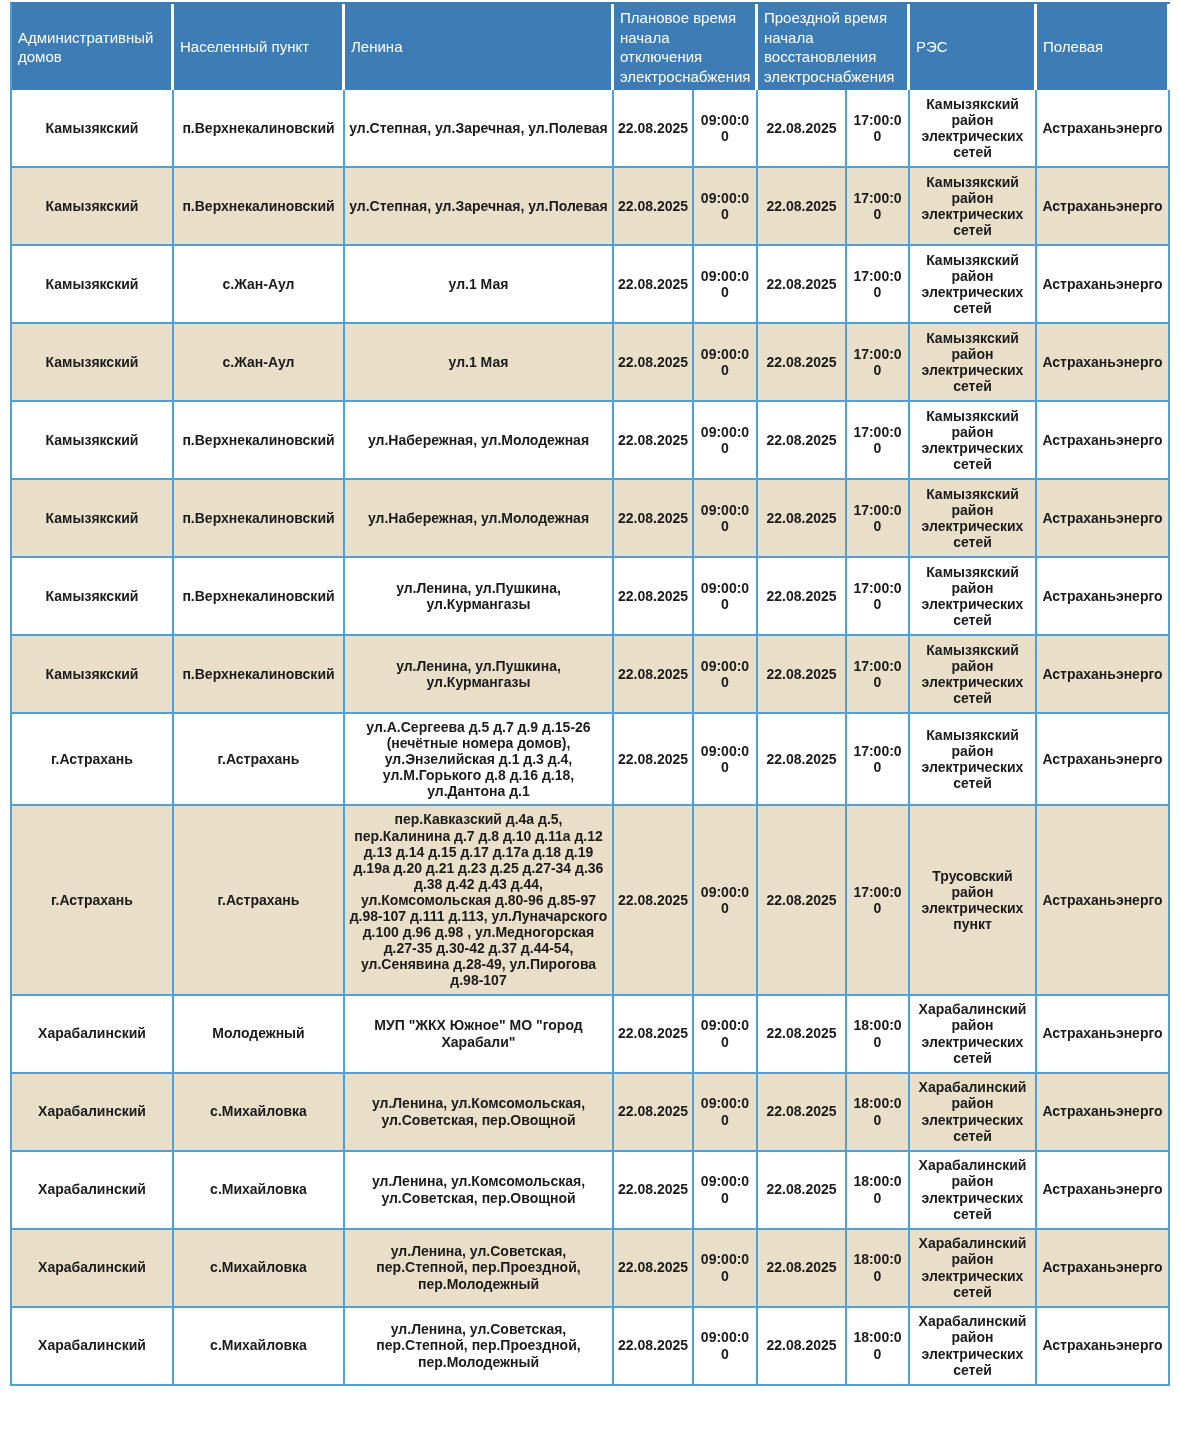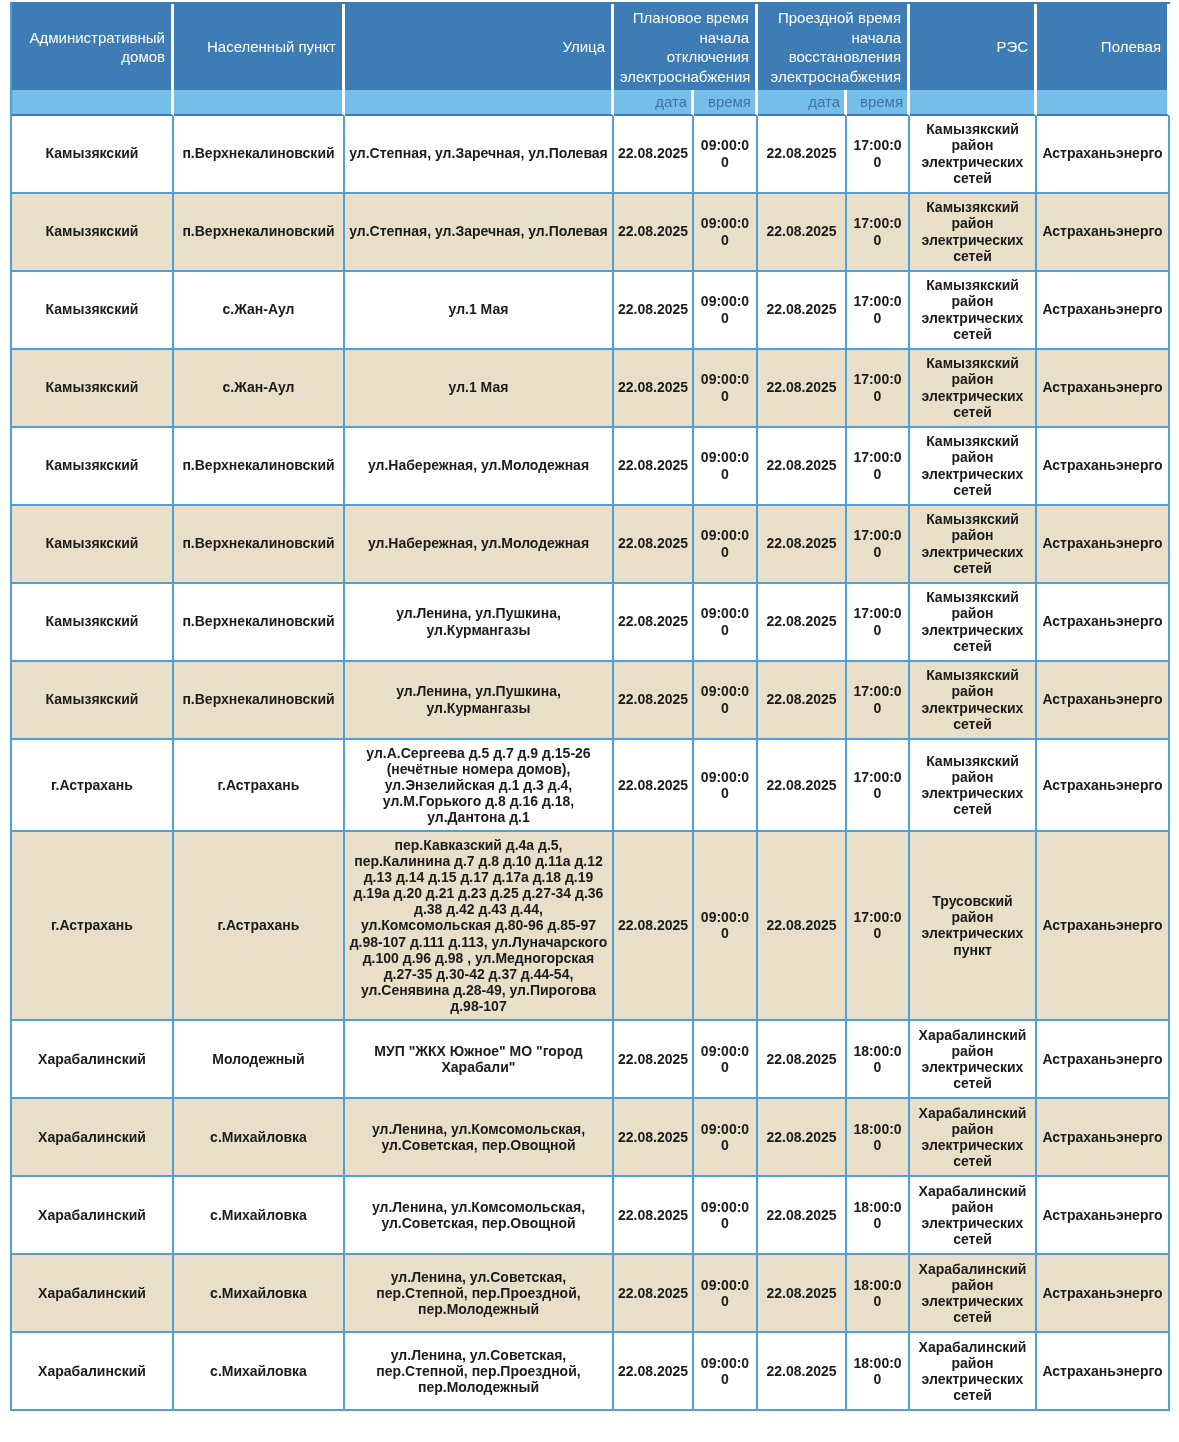--- a/index.html
+++ b/index.html
@@ -27,21 +27,21 @@
     table-layout:fixed;
     width:1158px;
     border-top:2px solid var(--divider-dark);
     border-left:2px solid var(--border-blue);
   }
   th{
     background:var(--header-bg);
     color:var(--header-text);
     font-size:15px;
     font-weight:400;
-    text-align:right;
+    text-align:left;
     vertical-align:middle;
     padding:4px 6px;
     line-height:1.3;
     border-right:3px solid #ffffff;
     box-sizing:border-box;
   }
   tr.main-header{ height:83px; }
   tr.sub-header th{
     background:var(--subheader-bg);
     color:var(--subheader-text);
@@ -79,37 +79,26 @@
       <col class="c5" style="width:64px">
       <col class="c6" style="width:89px">
       <col class="c7" style="width:63px">
       <col class="c8" style="width:127px">
       <col class="c9" style="width:133px">
     </colgroup>
     <thead>
       <tr class="main-header">
         <th>Административный домов</th>
         <th>Населенный пункт</th>
-        <th>Улица</th>
+        <th>Ленина</th>
         <th colspan="2">Плановое время начала отключения электроснабжения</th>
         <th colspan="2">Проездной время начала восстановления электроснабжения</th>
         <th>РЭС</th>
         <th>Полевая</th>
       </tr>
-      <tr class="sub-header">
-        <th></th>
-        <th></th>
-        <th></th>
-        <th>дата</th>
-        <th>время</th>
-        <th>дата</th>
-        <th>время</th>
-        <th></th>
-        <th></th>
-      </tr>
     </thead>
     <tbody id="rows-body">
         <tr>
           <td>Камызякский</td>
           <td>п.Верхнекалиновский</td>
           <td>ул.Степная, ул.Заречная, ул.Полевая</td>
           <td>22.08.2025</td>
           <td>09:00:00</td>
           <td>22.08.2025</td>
           <td>17:00:00</td>

